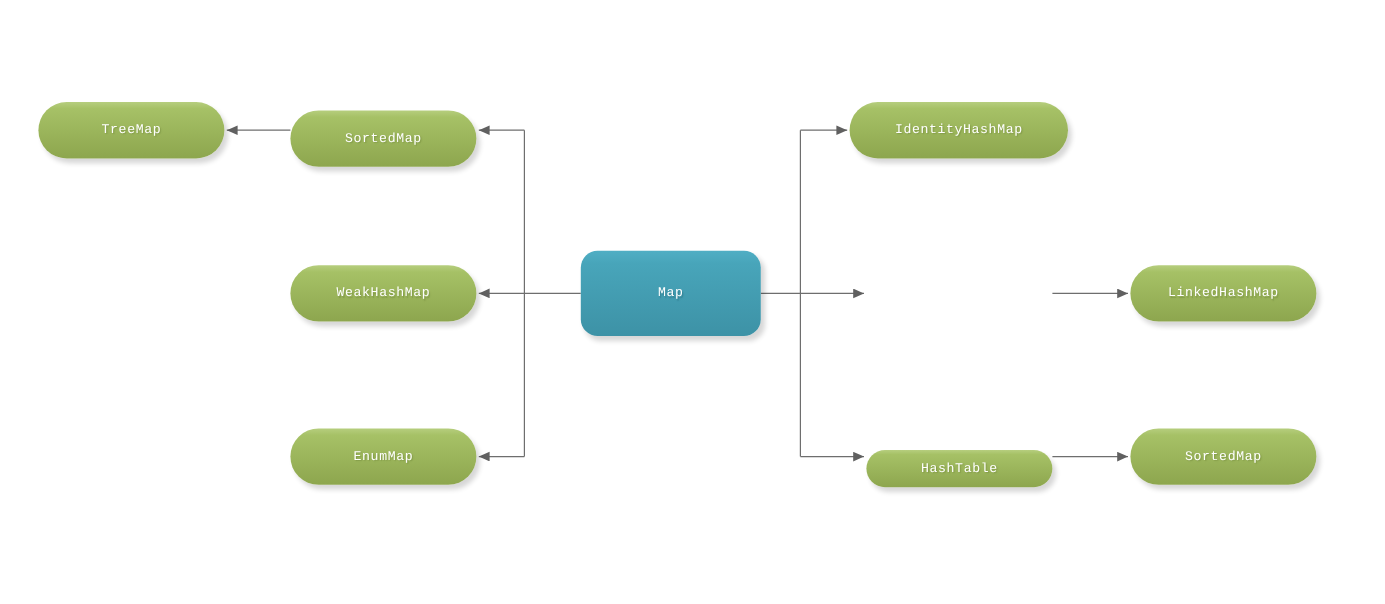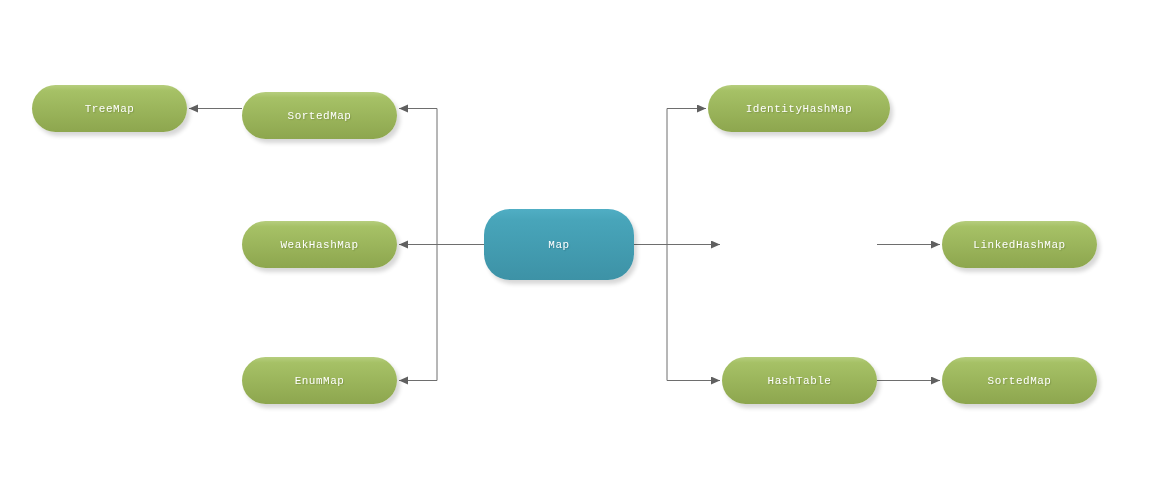--- a/index.html
+++ b/index.html
@@ -34,34 +34,34 @@
     text-shadow: 1px 1px 1px rgba(90,110,40,0.35);
     box-shadow: 3px 4px 4px rgba(0,0,0,0.16);
     cursor: default;
     white-space: nowrap;
   }
   .pill {
     border-radius: 24px;
     background: linear-gradient(to bottom, #b6ce7e 0%, #a6c166 12%, #8da64e 100%);
   }
   .root {
-    border-radius: 26px;
+    border-radius: 14px;
     background: linear-gradient(to bottom, #50aec4 0%, #48a5ba 15%, #3d92a6 100%);
     text-shadow: 1px 1px 1px rgba(30,90,105,0.4);
   }
   
   .n-treemap        { left: 32px;  top: 85px;  width: 155px; height: 47px; }
   .n-sortedmap      { left: 242px; top: 92px;  width: 155px; height: 47px; }
   .n-weakhashmap    { left: 242px; top: 221px; width: 155px; height: 47px; text-align: right; }
   .n-enummap        { left: 242px; top: 357px; width: 155px; height: 47px; }
   .n-map            { left: 484px; top: 209px; width: 150px; height: 71px; }
   .n-identityhashmap{ left: 708px; top: 85px;  width: 182px; height: 47px; align-items: center; }
   .n-hashmap        { left: 722px; top: 221px; width: 155px; height: 47px; }
   .n-linkedhashmap  { left: 942px; top: 221px; width: 155px; height: 47px; }
-  .n-hashtable      { left: 722px; top: 357px; width: 155px; height: 47px; }
+  .n-hashtable      { left: 722px; top: 375px; width: 155px; height: 31px; }
   .n-properties     { left: 942px; top: 357px; width: 155px; height: 47px; }
 </style>
 </head>
 <body>
 
 <div class="canvas">
 
   <svg class="connector-layer" width="1154" height="503" viewBox="0 0 1154 503" xmlns="http://www.w3.org/2000/svg">
     <defs>
       <marker id="arrow" markerUnits="userSpaceOnUse" markerWidth="12" markerHeight="10" refX="9" refY="4" orient="auto">

